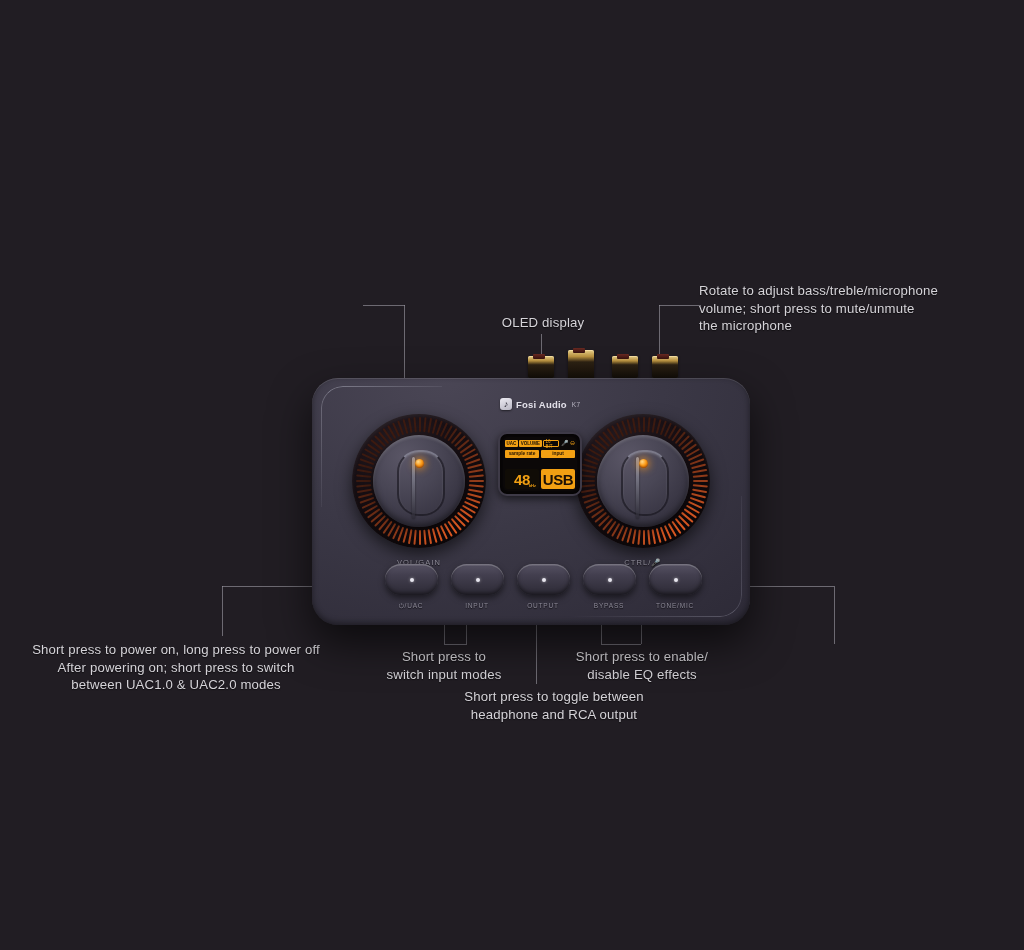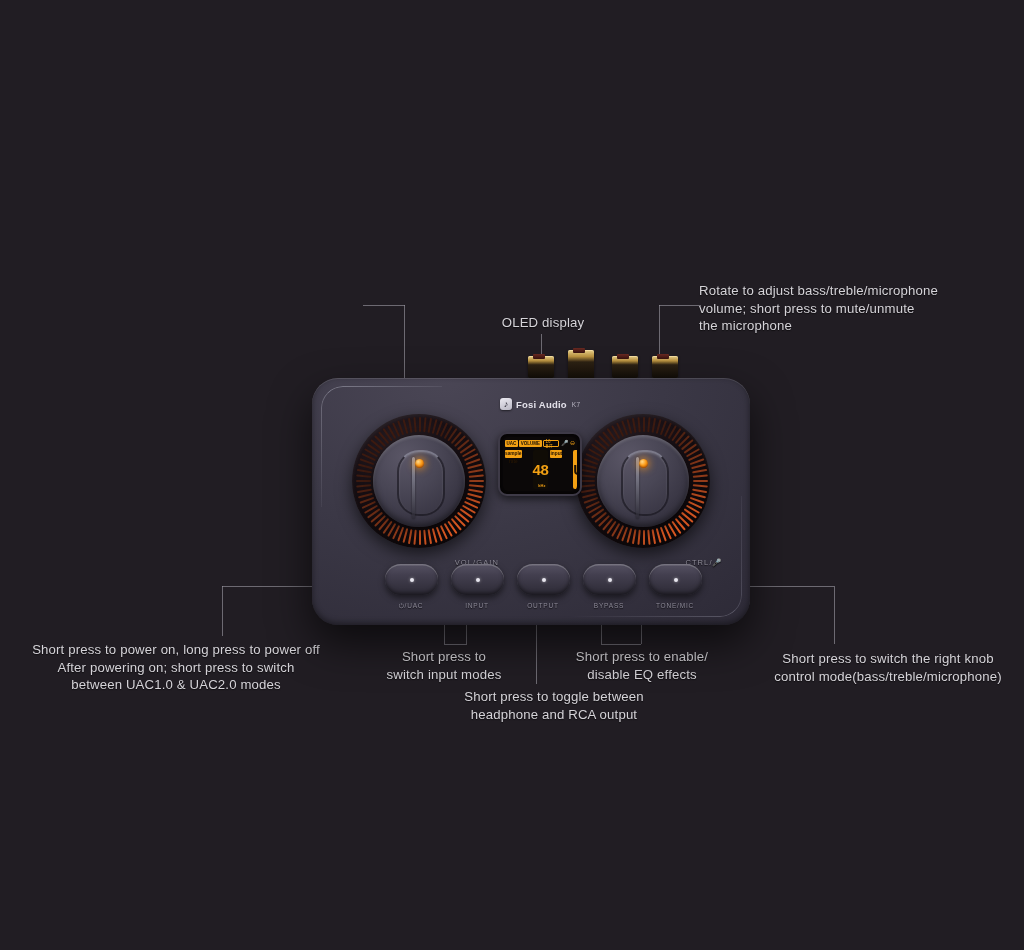--- a/index.html
+++ b/index.html
@@ -108,21 +108,21 @@
     border-radius:2px;
     box-shadow:0 0 2px rgba(0,0,0,.5);
   }
   .led{
     position:absolute;left:50%;top:24px;margin-left:-4.5px;
     width:9px;height:9px;border-radius:50%;
     background:radial-gradient(circle at 35% 30%,#ffd98a 0%,#ff9d18 45%,#c75c02 100%);
     box-shadow:0 0 7px 2px rgba(255,150,20,.55), inset 0 -1px 2px rgba(120,50,0,.7);
   }
   .knob-label{
-    position:absolute;width:160px;text-align:right;
+    position:absolute;width:160px;text-align:center;
     color:#8e8b98;font-size:7.5px;letter-spacing:1.1px;
     text-shadow:0 1px 1px rgba(0,0,0,.7);
   }
 
   
   .brand{position:absolute;left:500px;top:398px;display:flex;align-items:center;gap:4px;}
   .brand .badge{
     width:12px;height:12px;border-radius:3px;
     background:linear-gradient(160deg,#eceaf2,#b9b7c4);
     display:flex;align-items:center;justify-content:center;
@@ -143,21 +143,21 @@
   }
   #oled .scr{position:relative;width:100%;height:100%;background:#0b0808;border-radius:5px;
              overflow:hidden;display:flex;flex-direction:column;gap:2px;padding:2px;box-sizing:border-box;}
   .statusbar{height:9px;display:flex;align-items:center;gap:1.5px;}
   .sb-chip{background:#f2a013;color:#1a1005;font-size:4.5px;font-weight:bold;
            border-radius:1px;padding:0 1.5px;line-height:7px;height:7px;display:flex;align-items:center;}
   .sb-outline{border:1px solid #f2a013;border-radius:1px;height:7px;box-sizing:border-box;
               display:flex;align-items:center;padding:0 1.5px;color:#f2a013;font-size:4.5px;}
   .sb-ico{color:#f2a013;font-size:6px;line-height:7px;}
   .panes{flex:1;display:flex;gap:2px;}
-  .pane{flex:1;display:flex;flex-direction:row;gap:11px;}
+  .pane{flex:1;display:flex;flex-direction:column;gap:11px;}
   .pane .ph{background:#f2a013;color:#241403;font-size:4.8px;font-weight:bold;
             text-align:center;border-radius:1px;line-height:8px;height:8px;}
   .pane .pv{
     flex:1;background:#f2a013;border-radius:2px;
     display:flex;align-items:center;justify-content:center;
     position:relative;
   }
   .pane .pv span.big{color:#1c1004;font-size:15px;font-weight:bold;letter-spacing:-.4px;line-height:1;}
   .pane .pv span.unit{position:absolute;right:3px;bottom:1px;color:#4a2c05;font-size:4px;font-weight:bold;}
   .pane.left .pv{background:#100c06;}
@@ -202,22 +202,20 @@
 
   <div class="callout ta-c" style="left:366px;top:648px;width:156px;">Short press to
 switch input modes</div>
 
   <div class="callout ta-c" style="left:556px;top:648px;width:172px;">Short press to enable/
 disable EQ effects</div>
 
   <div class="callout ta-c" style="left:440px;top:688px;width:228px;">Short press to toggle between
 headphone and RCA output</div>
 
-  <div class="callout ta-c" style="left:752px;top:650px;width:272px;">Short press to switch the right knob
-control mode(bass/treble/microphone)</div>
 
   <div class="lline lh" style="left:363px;top:305px;width:42px;"></div>
   <div class="lline lv" style="left:404px;top:305px;height:113px;"></div>
   <div class="dot" style="left:402px;top:416px;"></div>
 
   <div class="lline lv" style="left:541px;top:334px;height:84px;"></div>
   <div class="dot" style="left:539px;top:416px;"></div>
 
   <div class="lline lh" style="left:659px;top:305px;width:42px;"></div>
   <div class="lline lv" style="left:659px;top:305px;height:113px;"></div>

